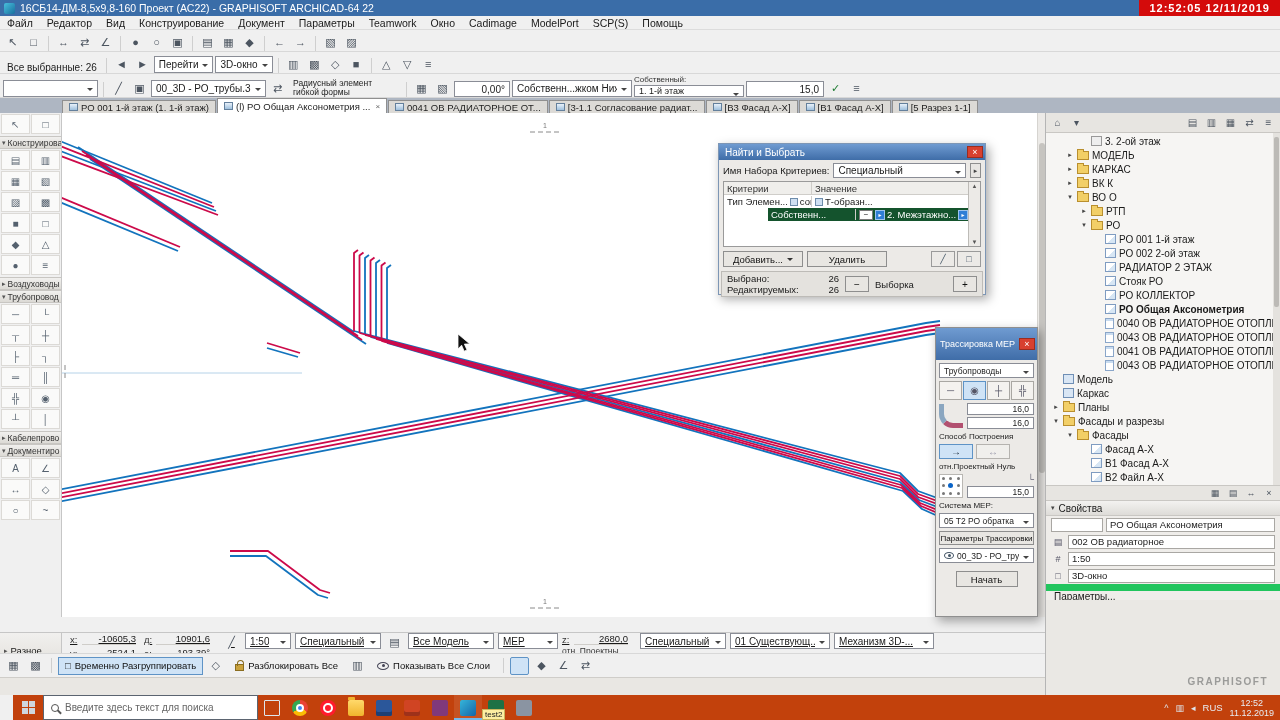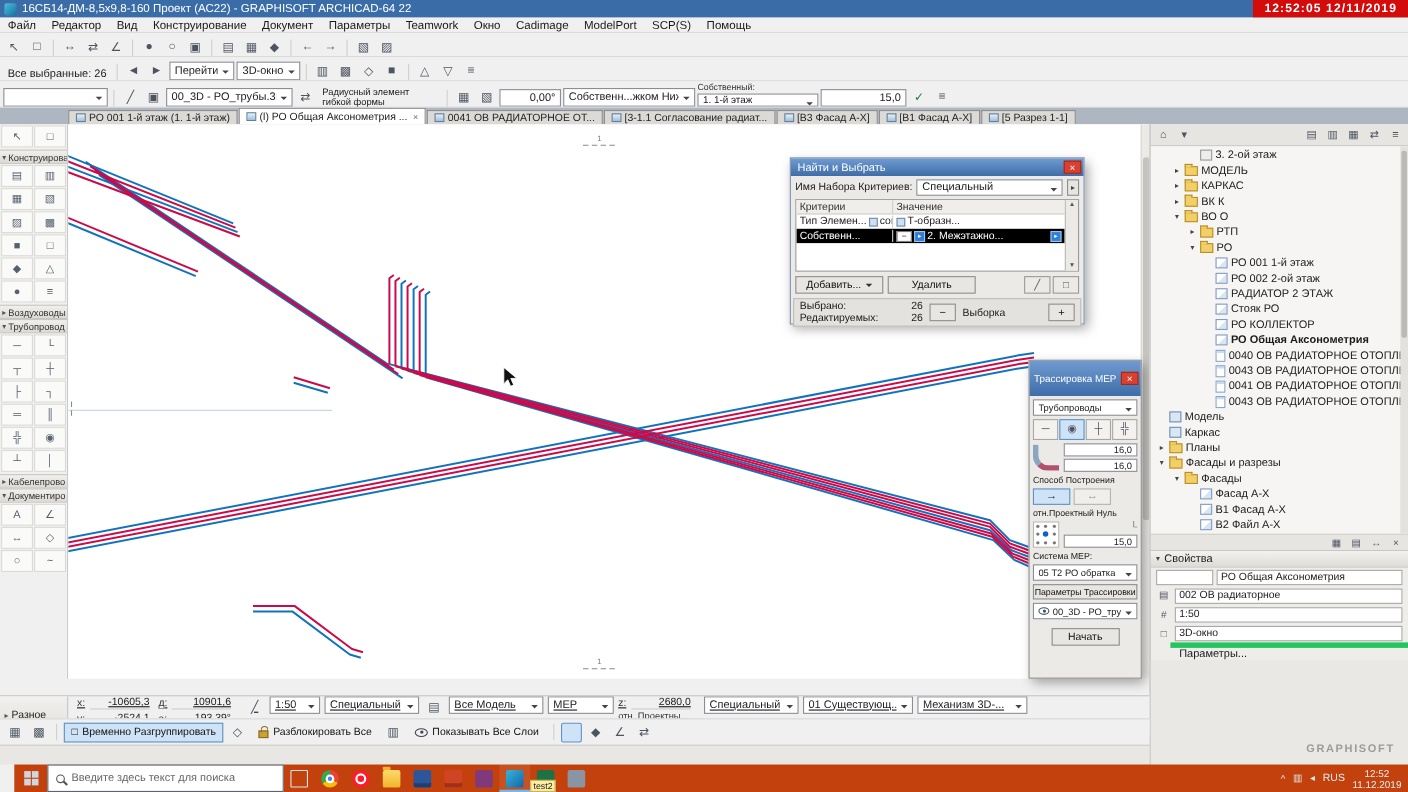--- a/index.html
+++ b/index.html
@@ -68,21 +68,21 @@
   .f-lbl{font-size:9.5px;white-space:nowrap;}
   .f-row1 .combo{flex:1;height:15px;}
   .side{width:11px;height:15px;border:1px solid #8e8e8e;background:#e7e5e2;display:flex;align-items:center;justify-content:center;font-size:7px;color:#444;flex:none;}
   .f-table{margin:0 4px;background:#fff;border:1px solid #9a9a9a;display:flex;height:66px;}
   .f-main{flex:1;overflow:hidden;}
   .f-scroll{width:12px;background:#eceae7;border-left:1px solid #bdbbb7;display:flex;flex-direction:column;justify-content:space-between;align-items:center;font-size:6px;color:#555;padding:1px 0;}
   .f-hrow{display:flex;height:13px;background:#efeeeb;border-bottom:1px solid #cfcdc9;font-size:9.5px;color:#333;}
   .f-c1{width:88px;padding:0 3px;border-right:1px solid #cfcdc9;display:flex;align-items:center;gap:2px;overflow:hidden;white-space:nowrap;}
   .f-c2{flex:1;padding:0 3px;display:flex;align-items:center;gap:2px;overflow:hidden;white-space:nowrap;}
   .f-drow{display:flex;height:13px;font-size:9.5px;align-items:center;}
-  .f-drow.sel{background:#000000;color:#fff;}
+  .f-drow.sel{background:#14532d;color:#fff;margin-left:44px;}
   .mk{width:8px;height:8px;background:#cfe0f2;border:1px solid #6d8cab;flex:none;}
   .selminus{width:14px;height:10px;background:#fff;color:#222;font-size:8px;border:1px solid #7a7a7a;display:flex;align-items:center;justify-content:center;flex:none;line-height:1;}
   .selbtn{width:10px;height:10px;background:#2f7fd6;border:1px solid #9cc4ec;color:#fff;font-size:6px;display:flex;align-items:center;justify-content:center;flex:none;}
   .f-btnrow{display:flex;align-items:center;gap:4px;padding:4px;text-align:right;}
   .btn{background:#e8e6e2;border:1px solid #8e8e8e;font-size:9.5px;display:inline-flex;align-items:center;justify-content:center;color:#111;}
   .btn-add{width:80px;height:16px;position:relative;gap:4px;}
   .btn-add::after{content:"";border:3px solid transparent;border-top-color:#333;margin-top:3px;}
   .btn-del{width:80px;height:16px;}
   .ficons{margin-left:auto;display:flex;gap:2px;}
   .fic{width:24px;height:16px;border:1px solid #9a9a9a;background:#eceae7;display:flex;align-items:center;justify-content:center;font-size:9px;color:#456;}
@@ -140,21 +140,21 @@
   .nscroll{position:absolute;top:0;right:0;width:7px;height:100%;background:#e4e2de;}
   .nthumb{position:absolute;top:4px;left:1px;width:5px;height:170px;background:#bcbab6;border-radius:2px;}
   .nav-mid{height:16px;border-top:1px solid #c9c7c3;border-bottom:1px solid #c9c7c3;background:#e7e5e1;display:flex;align-items:center;justify-content:flex-end;gap:2px;padding:0 3px;flex:none;}
   .nav-mid .tbi{width:16px;height:14px;font-size:9px;}
   .nav-props-head{height:15px;display:flex;align-items:center;gap:4px;font-size:10px;background:linear-gradient(#f3f2f0,#dedcd8);border-bottom:1px solid #c9c7c3;padding:0 5px;flex:none;}
   .nav-props-head .g{font-size:7px;color:#444;}
   .prow{height:17px;display:flex;align-items:center;gap:3px;padding:1px 5px;flex:none;}
   .pfield{background:#fff;border:1px solid #a9a7a3;height:14px;font-size:9.5px;display:flex;align-items:center;padding:0 3px;flex:1;white-space:nowrap;overflow:hidden;}
   .pfield.small{flex:0 0 52px;}
   .picon{width:14px;text-align:center;font-size:9px;color:#556;flex:none;}
-  .nav-foot{height:16px;border-top:5px solid #22c55e;display:flex;padding:0 8px;font-size:10px;flex:none;margin-left:18px;}
+  .nav-foot{height:16px;border-top:7px solid #22c55e;display:flex;padding:0 8px;font-size:10px;flex:none;}
   .nav-fill{flex:1;position:relative;background:#eae8e4;}
   .brand{position:absolute;right:12px;bottom:8px;font-size:10px;color:#9b9b99;letter-spacing:1.5px;font-weight:bold;}
 
   
   .status1{position:absolute;top:632px;left:0;width:1045px;height:36px;background:#f0f0f0;border-top:1px solid #c6c6c6;display:flex;align-items:flex-start;gap:4px;padding-right:4px;overflow:hidden;text-decoration:underline;}
   .sb-sect{width:62px;height:100%;border-right:1px solid #c6c6c6;display:flex;align-items:center;gap:3px;padding-left:4px;font-size:9.5px;flex:none;background:linear-gradient(#f1f0ee,#e2e0db);}
   .sb-sect .g{font-size:7px;color:#555;}
   .coords{display:flex;flex-direction:column;gap:2px;flex:none;padding-left:4px;}
   .crow{display:flex;align-items:center;font-size:9.5px;}
   .cl{width:12px;color:#333;flex:none;}

